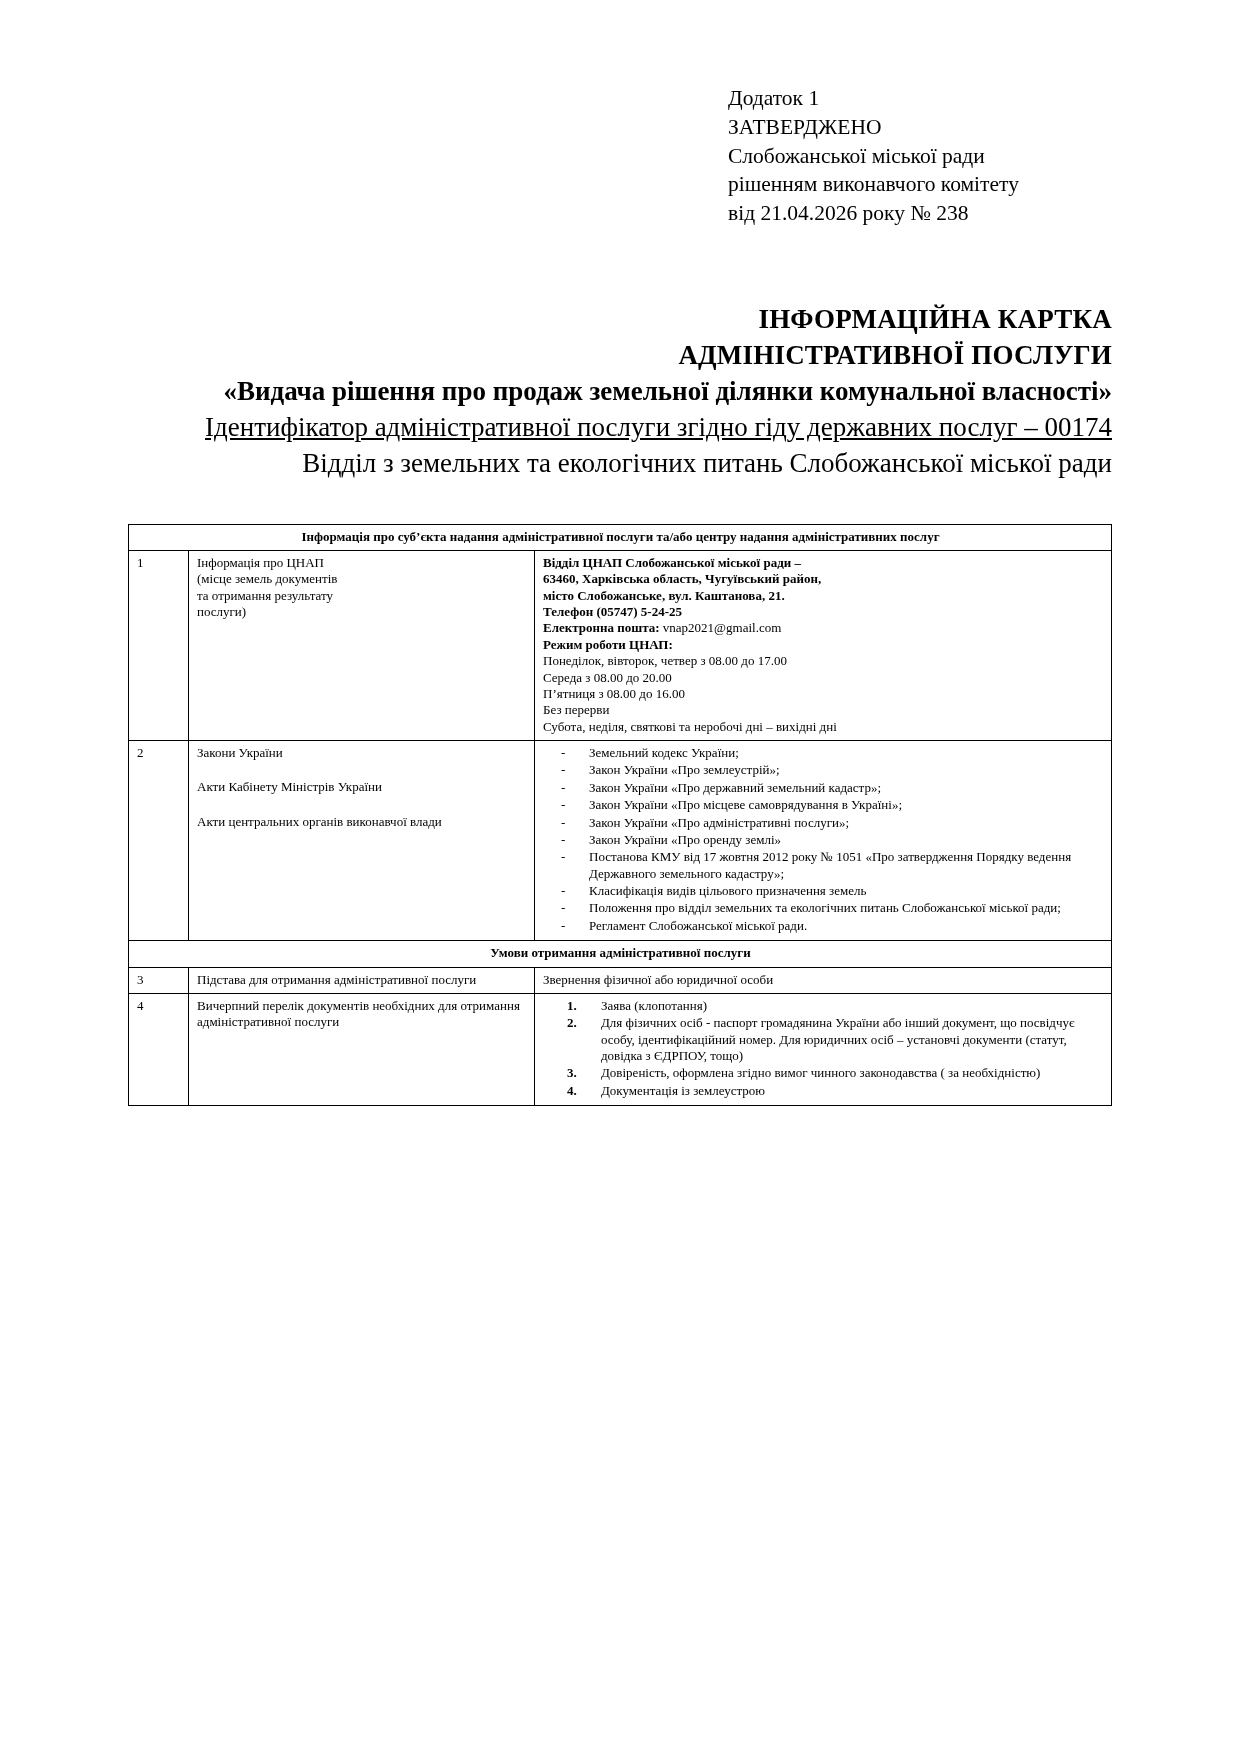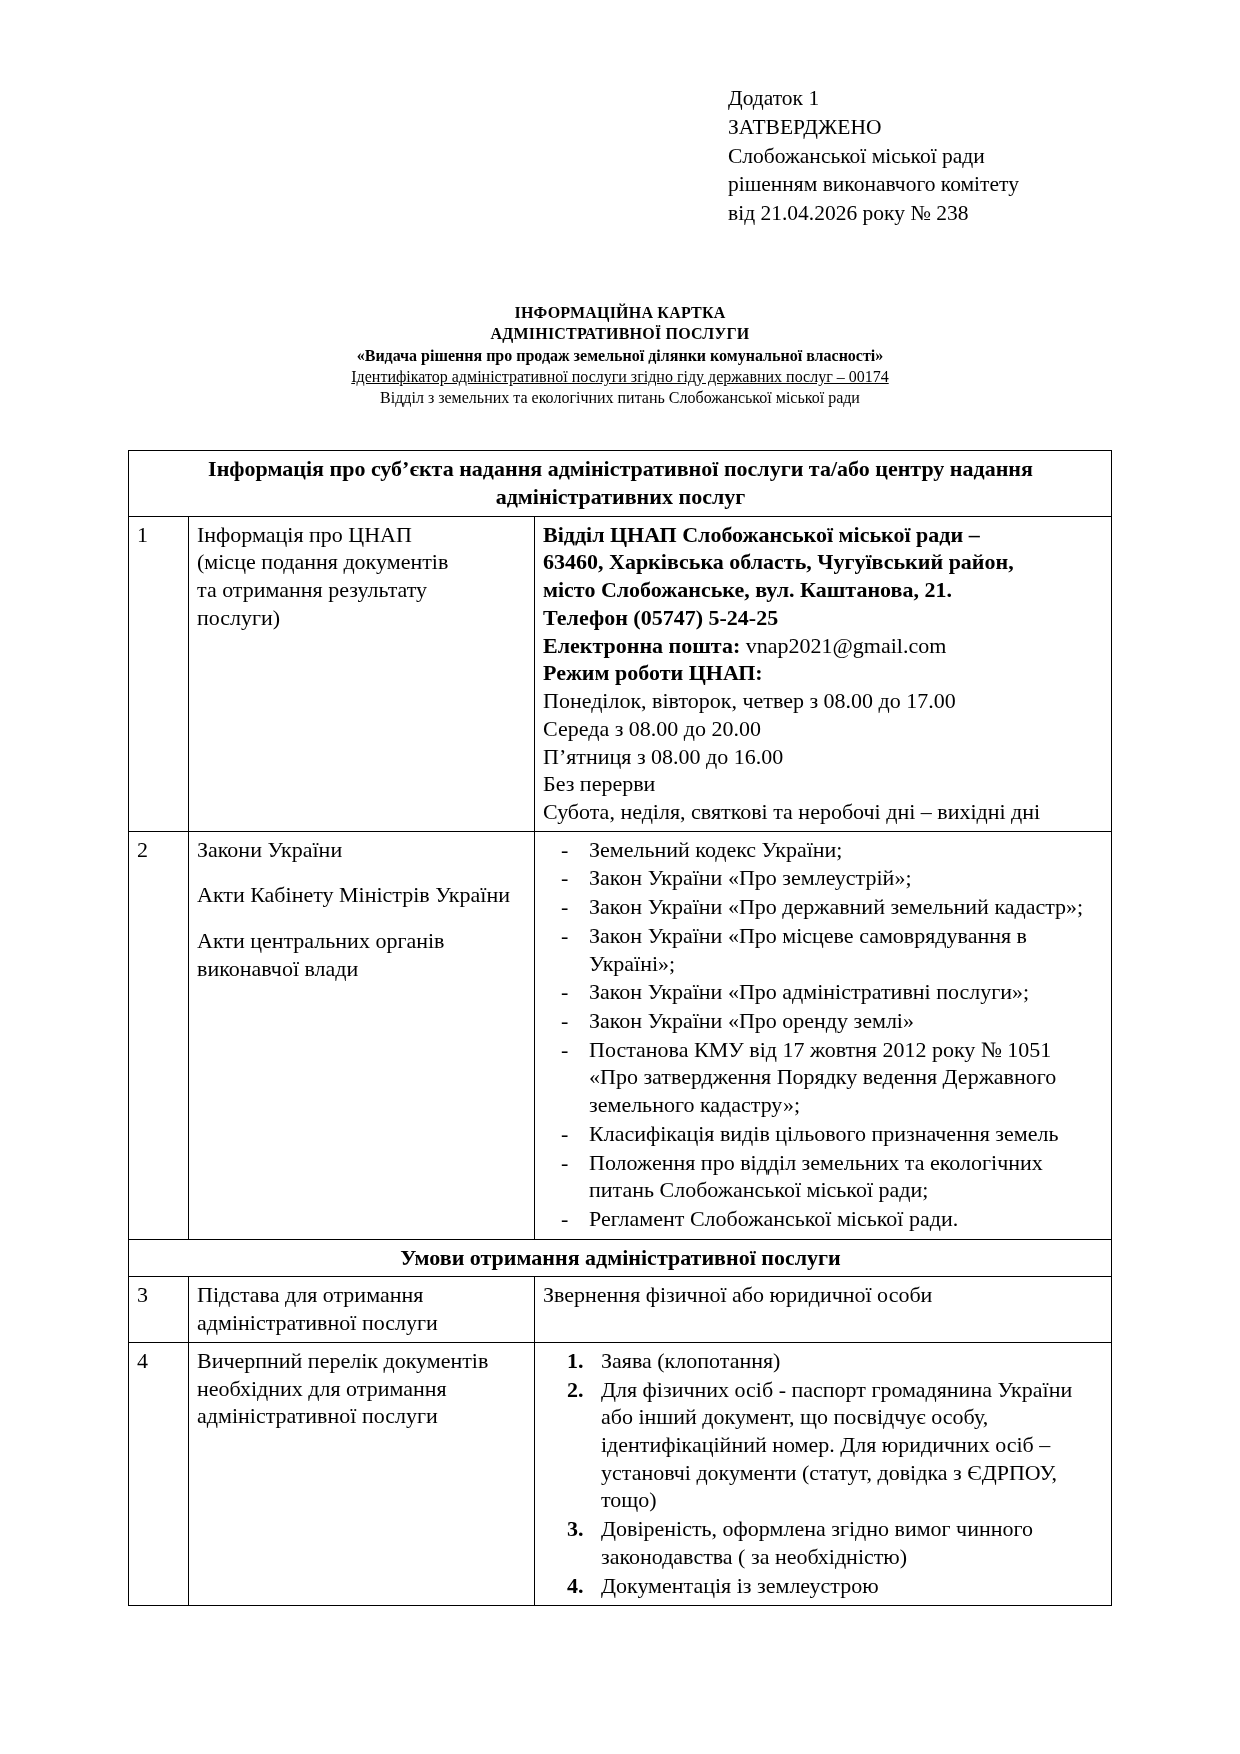--- a/index.html
+++ b/index.html
@@ -26,23 +26,23 @@
   
   .approval {
     margin-left: 600px;
     font-size: 21.5px;
     line-height: 1.34;
   }
   .approval div { white-space: nowrap; }
 
   
   .title-block {
-    text-align: center;
+    text-align: right;
     margin-top: 74px;
-    font-size: 16px;
+    font-size: 27px;
     line-height: 1.33;
   }
   .title-block .t-line {
     font-weight: bold;
     letter-spacing: 0.2px;
   }
   .title-block .t-sub {
     font-weight: bold;
   }
   .title-block .t-under {
@@ -51,21 +51,21 @@
   }
   .title-block .t-dept {
     font-weight: normal;
   }
 
   
   table.info {
     margin-top: 42px;
     width: 100%;
     border-collapse: collapse;
-    font-size: 22px;
+    font-size: 13px;
     line-height: 1.26;
   }
   table.info td {
     border: 1.2px solid #000;
     vertical-align: top;
     padding: 4px 7px 5px 8px;
   }
   td.section {
     text-align: center;
     font-weight: bold;
@@ -148,21 +148,21 @@
   <table class="info">
     <tbody>
       <tr>
         <td class="section" colspan="3">Інформація про суб’єкта надання адміністративної послуги та/або центру надання адміністративних послуг</td>
       </tr>
 
       <tr>
         <td class="num">1</td>
         <td class="label">
           <div>Інформація про ЦНАП</div>
-          <div>(місце подання документів</div>
+          <div>(місце земель документів</div>
           <div>та отримання результату</div>
           <div>послуги)</div>
         </td>
         <td class="value">
           <div class="bold">Відділ ЦНАП Слобожанської міської ради –</div>
           <div class="bold">63460, Харківська область, Чугуївський район,</div>
           <div class="bold">місто Слобожанське, вул. Каштанова, 21.</div>
           <div class="bold">Телефон (05747) 5-24-25</div>
           <div>
             <span class="bold">Електронна пошта:</span>

